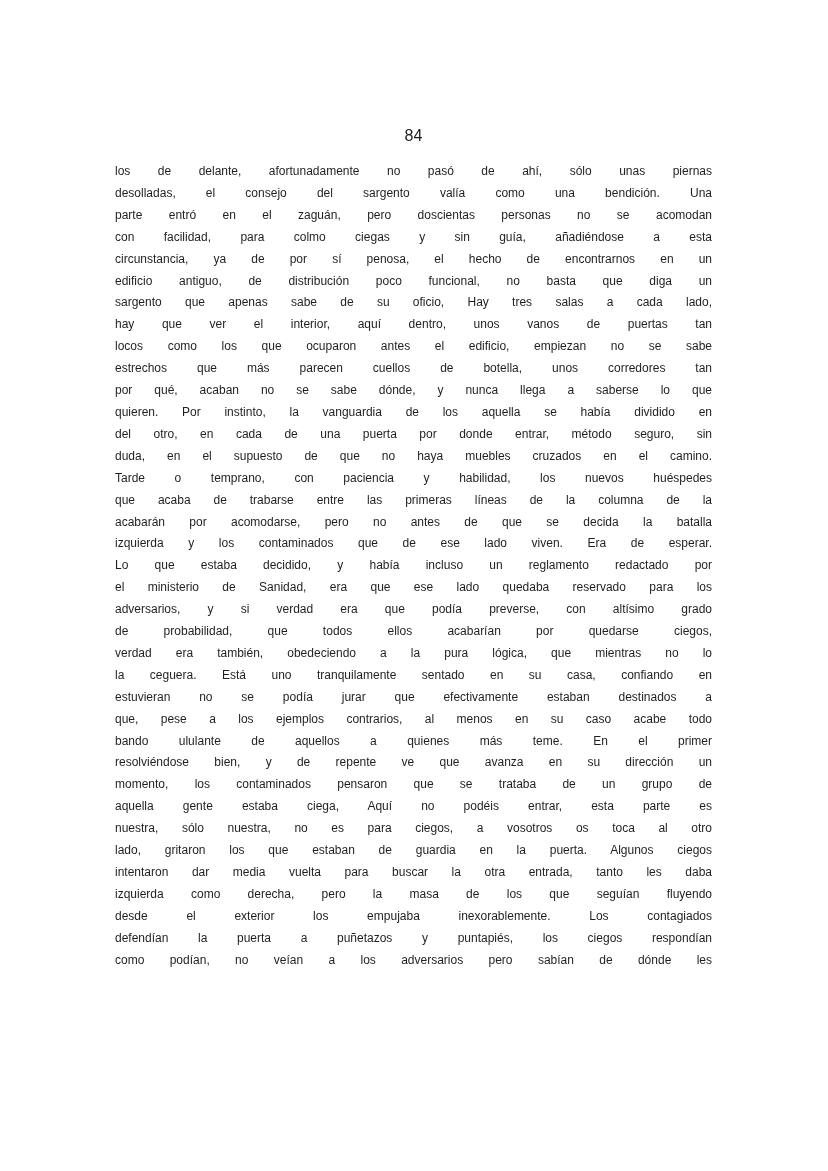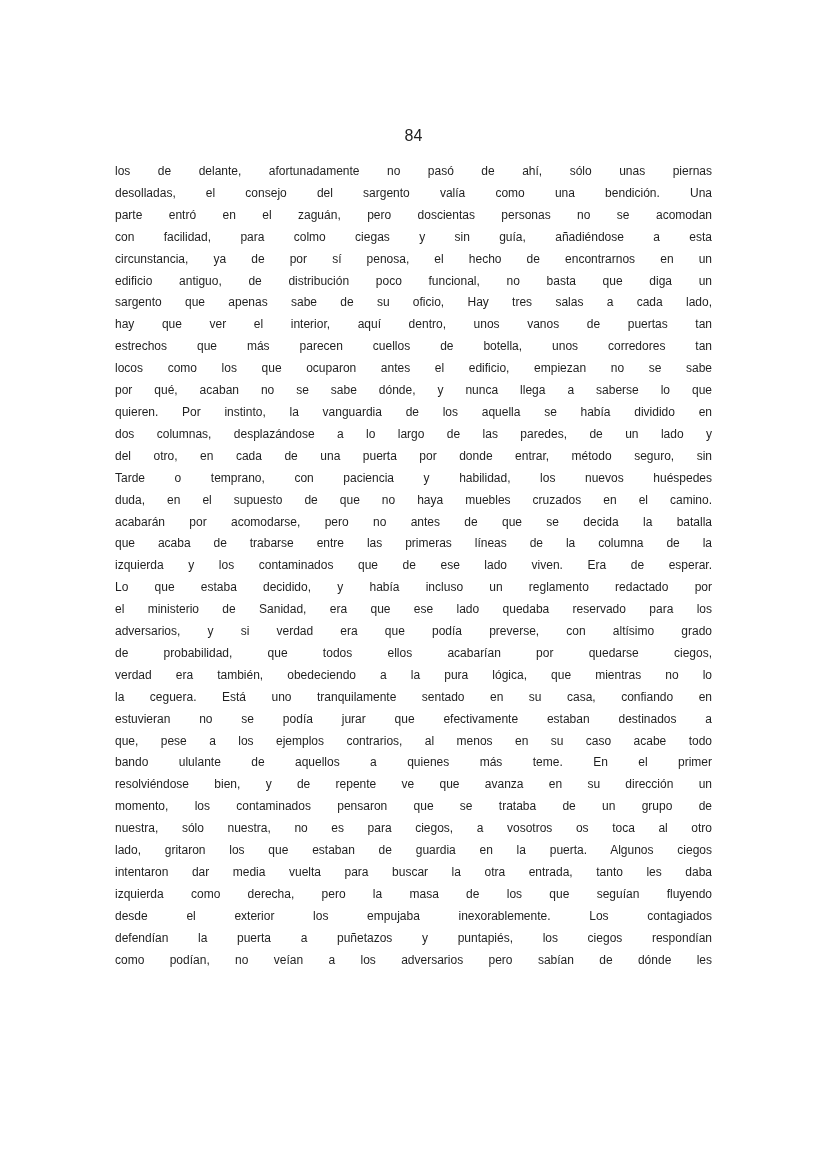--- a/index.html
+++ b/index.html
@@ -50,42 +50,42 @@
   <div class="page-number">84</div>
   <div class="body-text">
       <div class="text-line">los de delante, afortunadamente no pasó de ahí, sólo unas piernas</div>
       <div class="text-line">desolladas, el consejo del sargento valía como una bendición. Una</div>
       <div class="text-line">parte entró en el zaguán, pero doscientas personas no se acomodan</div>
       <div class="text-line">con facilidad, para colmo ciegas y sin guía, añadiéndose a esta</div>
       <div class="text-line">circunstancia, ya de por sí penosa, el hecho de encontrarnos en un</div>
       <div class="text-line">edificio antiguo, de distribución poco funcional, no basta que diga un</div>
       <div class="text-line">sargento que apenas sabe de su oficio, Hay tres salas a cada lado,</div>
       <div class="text-line">hay que ver el interior, aquí dentro, unos vanos de puertas tan</div>
+      <div class="text-line">locos como los que ocuparon antes el edificio, empiezan no se sabe</div>
       <div class="text-line">estrechos que más parecen cuellos de botella, unos corredores tan</div>
-      <div class="text-line">locos como los que ocuparon antes el edificio, empiezan no se sabe</div>
       <div class="text-line">por qué, acaban no se sabe dónde, y nunca llega a saberse lo que</div>
       <div class="text-line">quieren. Por instinto, la vanguardia de los aquella se había dividido en</div>
-      <div class="text-line">dos columnas, desplazándose a lo largo de las paredes, de un lado y</div>
       <div class="text-line">del otro, en cada de una puerta por donde entrar, método seguro, sin</div>
+      <div class="text-line">duda, en el supuesto de que no haya muebles cruzados en el camino.</div>
       <div class="text-line">Tarde o temprano, con paciencia y habilidad, los nuevos huéspedes</div>
-      <div class="text-line">duda, en el supuesto de que no haya muebles cruzados en el camino.</div>
+      <div class="text-line">que acaba de trabarse entre las primeras líneas de la columna de la</div>
       <div class="text-line">acabarán por acomodarse, pero no antes de que se decida la batalla</div>
-      <div class="text-line">que acaba de trabarse entre las primeras líneas de la columna de la</div>
       <div class="text-line">izquierda y los contaminados que de ese lado viven. Era de esperar.</div>
       <div class="text-line">Lo que estaba decidido, y había incluso un reglamento redactado por</div>
       <div class="text-line">el ministerio de Sanidad, era que ese lado quedaba reservado para los</div>
       <div class="text-line">adversarios, y si verdad era que podía preverse, con altísimo grado</div>
       <div class="text-line">de probabilidad, que todos ellos acabarían por quedarse ciegos,</div>
       <div class="text-line">verdad era también, obedeciendo a la pura lógica, que mientras no lo</div>
       <div class="text-line">la ceguera. Está uno tranquilamente sentado en su casa, confiando en</div>
       <div class="text-line">estuvieran no se podía jurar que efectivamente estaban destinados a</div>
       <div class="text-line">que, pese a los ejemplos contrarios, al menos en su caso acabe todo</div>
       <div class="text-line">bando ululante de aquellos a quienes más teme. En el primer</div>
       <div class="text-line">resolviéndose bien, y de repente ve que avanza en su dirección un</div>
       <div class="text-line">momento, los contaminados pensaron que se trataba de un grupo de</div>
+      <div class="text-line">aquella gente estaba ciega, Aquí no podéis entrar, esta parte es</div>
       <div class="text-line">nuestra, sólo nuestra, no es para ciegos, a vosotros os toca al otro</div>
       <div class="text-line">lado, gritaron los que estaban de guardia en la puerta. Algunos ciegos</div>
       <div class="text-line">intentaron dar media vuelta para buscar la otra entrada, tanto les daba</div>
       <div class="text-line">izquierda como derecha, pero la masa de los que seguían fluyendo</div>
       <div class="text-line">desde el exterior los empujaba inexorablemente. Los contagiados</div>
       <div class="text-line">defendían la puerta a puñetazos y puntapiés, los ciegos respondían</div>
       <div class="text-line">como podían, no veían a los adversarios pero sabían de dónde les</div>
     </div>
 </div>
 

